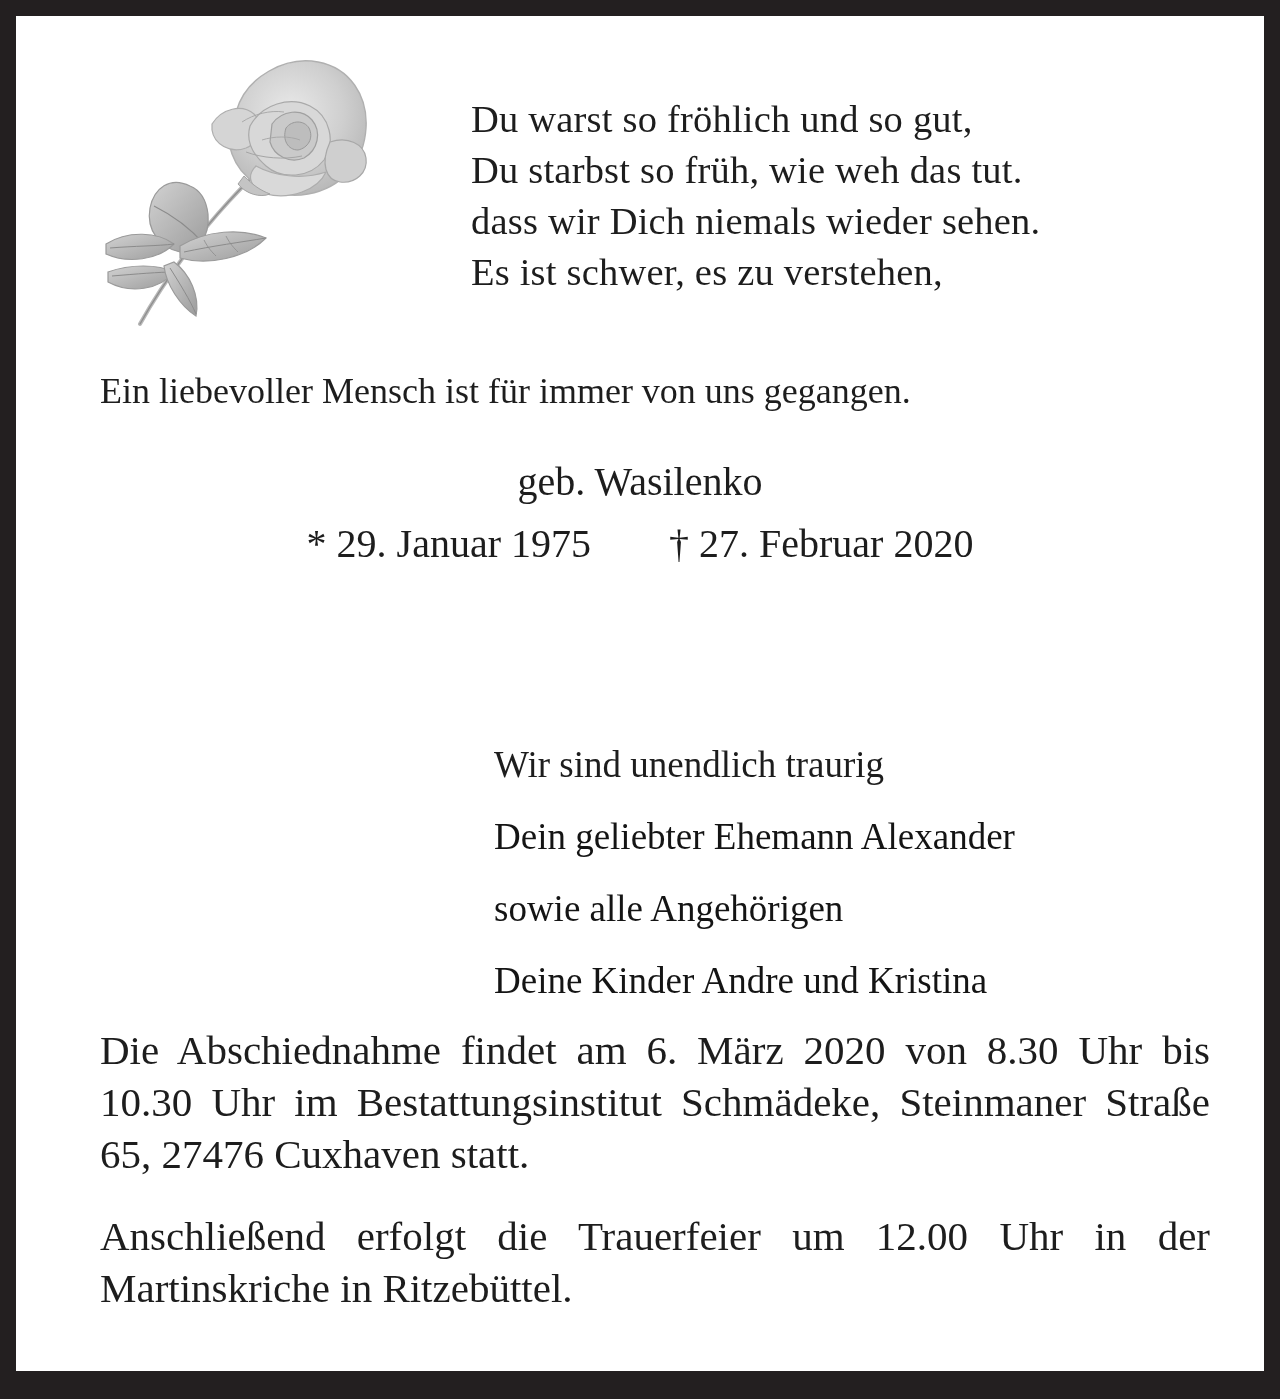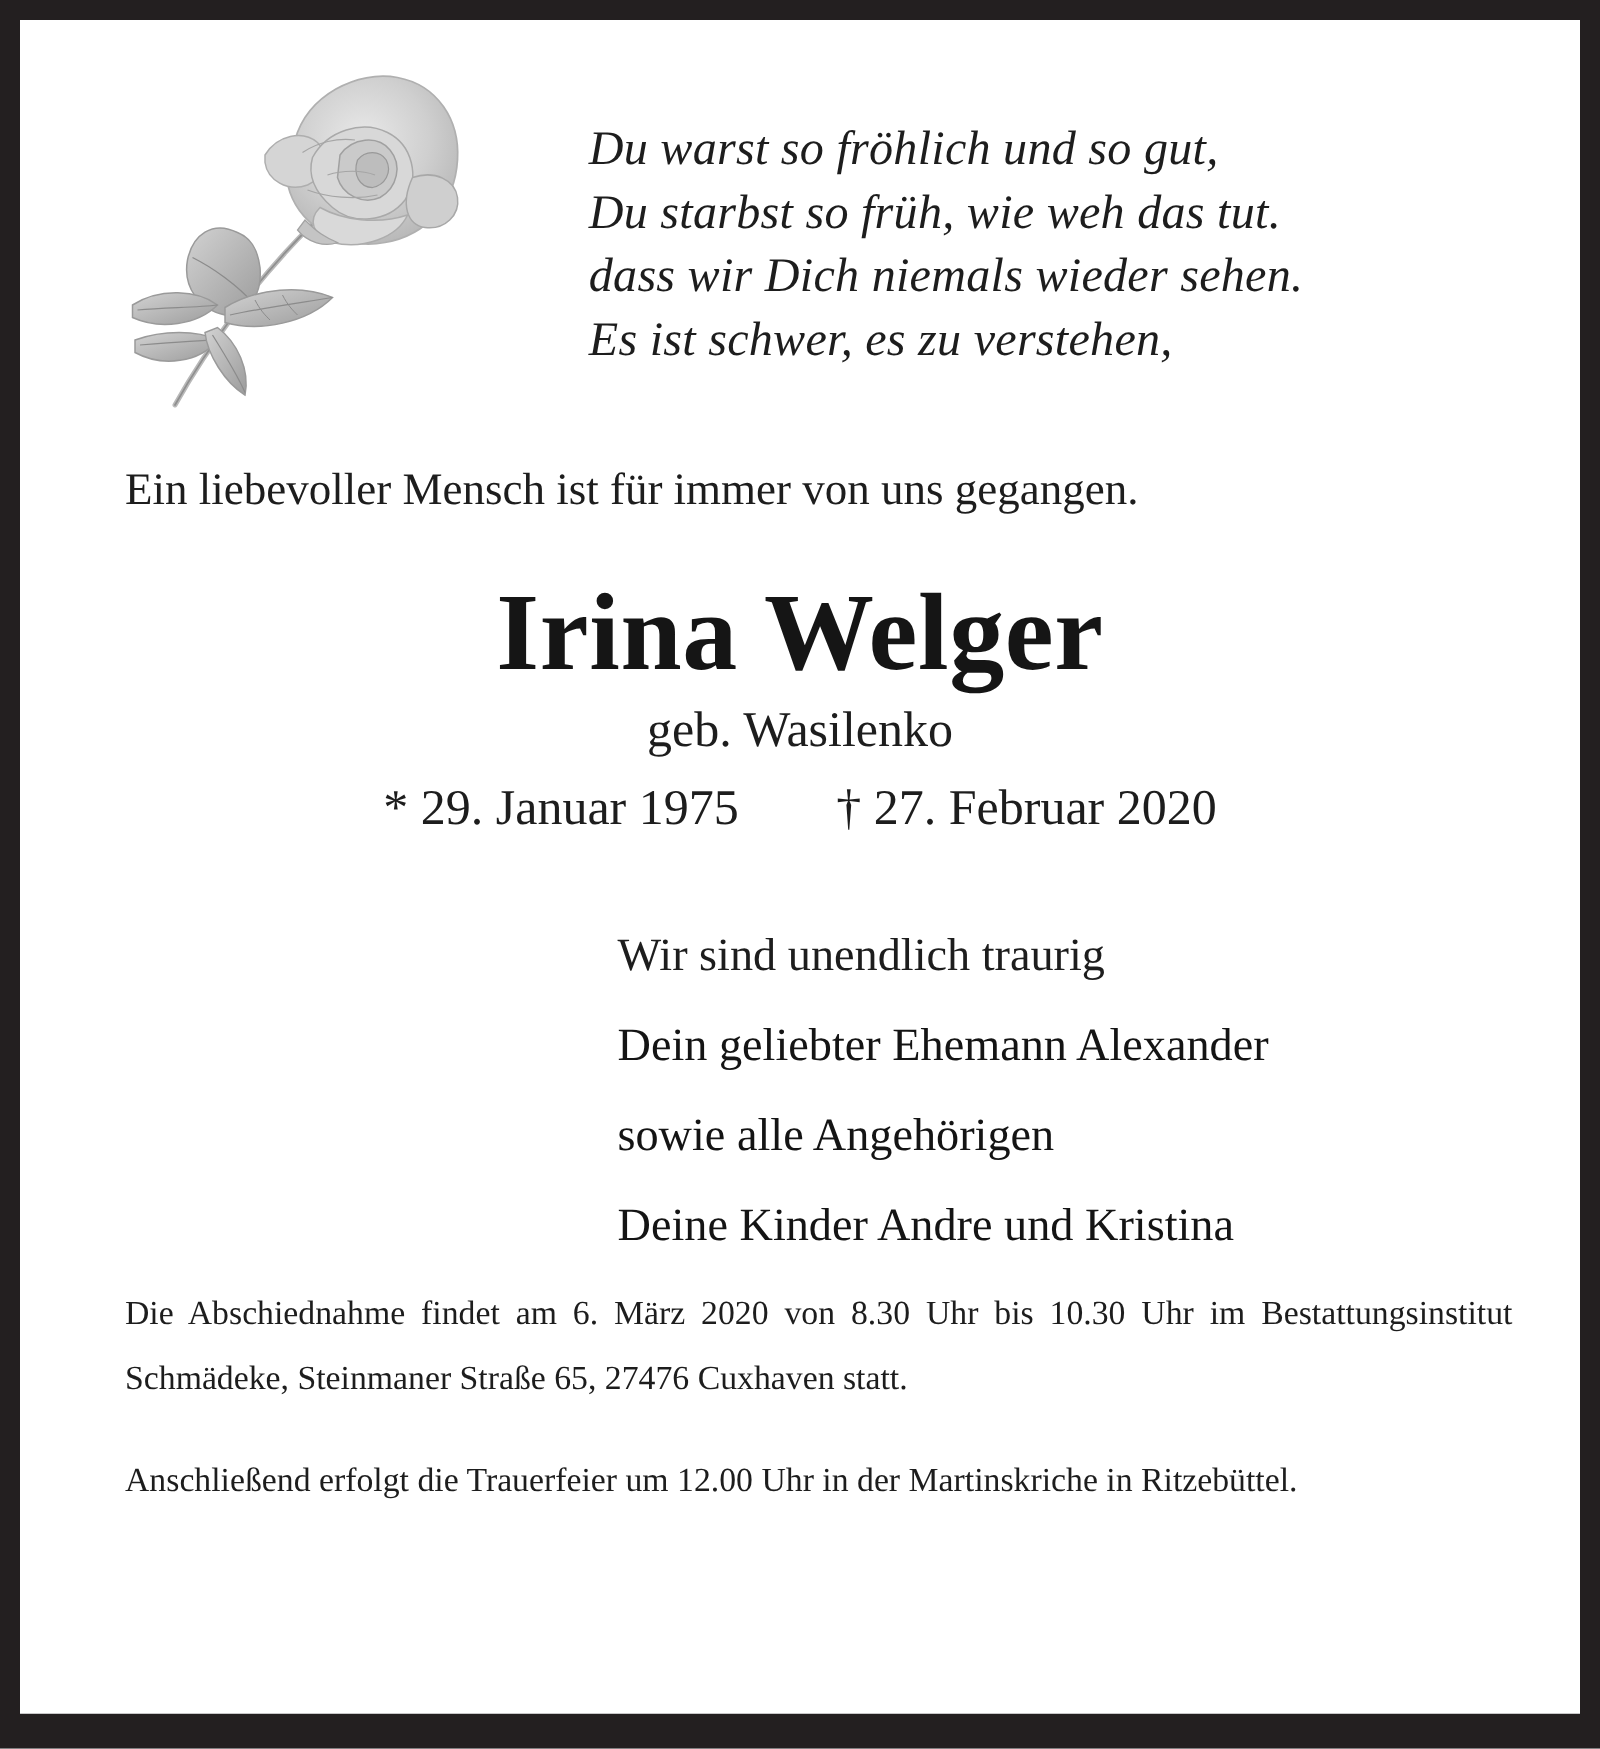--- a/index.html
+++ b/index.html
@@ -44,21 +44,20 @@
   .rose-wrap svg { display: block; width: 100%; height: 100%; }
 
   
   .verse {
     position: absolute;
     left: 455px;
     top: 78px;
     width: 760px;
   }
   .verse-line {
-    font-style: italic;
     font-size: 38.5px;
     line-height: 51px;
     color: #1d1d1d;
     white-space: nowrap;
     letter-spacing: 0.2px;
   }
 
   
   .intro-line {
     position: absolute;
@@ -129,21 +128,21 @@
   .survivors-item:last-child { margin-bottom: 0; }
 
   
   .arrangements {
     position: absolute;
     left: 84px;
     top: 1008px;
     width: 1110px;
   }
   .arr-para {
-    font-size: 27px;
+    font-size: 41px;
     line-height: 52px;
     color: #1d1d1d;
     text-align: justify;
     text-justify: inter-word;
     margin: 0 0 30px 0;
   }
   .arr-para:last-child { margin-bottom: 0; }
   .arr-para.last-line-left { text-align-last: left; }
 </style>
 </head>
@@ -211,21 +210,20 @@
     <div class="verse">
       <div class="verse-line">Du warst so fröhlich und so gut,</div>
       <div class="verse-line">Du starbst so früh, wie weh das tut.</div>
       <div class="verse-line">dass wir Dich niemals wieder sehen.</div>
       <div class="verse-line">Es ist schwer, es zu verstehen,</div>
     </div>
 
     <div class="intro-line">Ein liebevoller Mensch ist für immer von uns gegangen.</div>
 
     <div class="deceased">
-      <div class="deceased-name">Irina Welger</div>
       <div class="deceased-maiden">geb. Wasilenko</div>
       <div class="deceased-dates">
         <span class="date-born"><span class="date-sym">*</span><span>29. Januar 1975</span></span><span class="date-died"><span class="date-sym">†</span><span>27. Februar 2020</span></span>
       </div>
     </div>
 
     <div class="survivors">
       <div class="survivors-lead">Wir sind unendlich traurig</div>
       <div class="survivors-item">Dein geliebter Ehemann Alexander</div>
       <div class="survivors-item">sowie alle Angehörigen</div>

